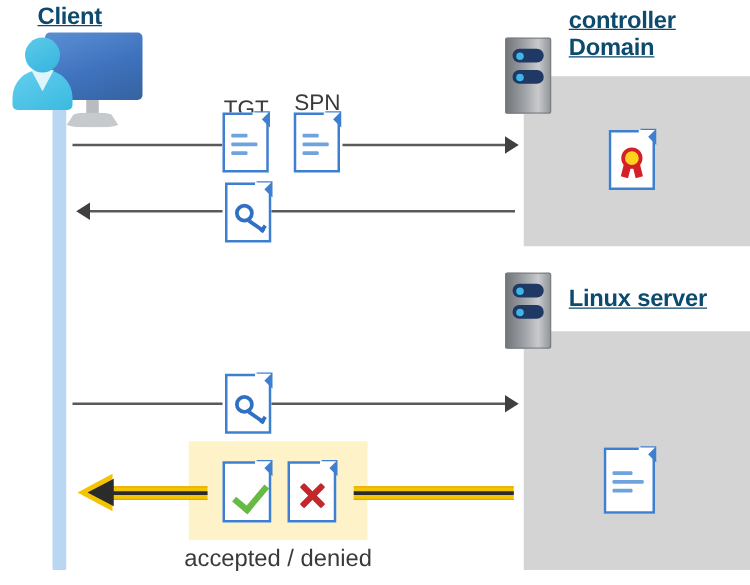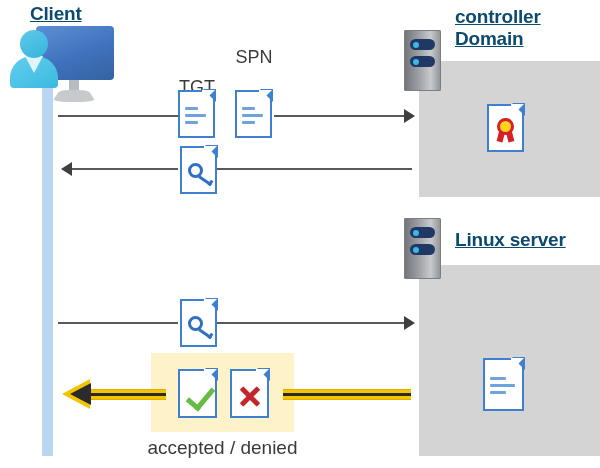--- a/index.html
+++ b/index.html
@@ -207,21 +207,21 @@
     <div class="page"></div>
     <div class="fold"></div>
     <div class="fold-cut"></div>
     <div class="lines">
       <i class="short"></i>
         <i></i>
         <i class="short"></i>
     </div>
   </div>
 
-  <div class="abs doc-tag" style="left:225px;top:47px;width:58px;">SPN</div>
+  <div class="abs doc-tag" style="left:225px;top:72px;width:58px;">SPN</div>
   <div class="doc" style="left:235px;top:90px;width:37px;height:48px;">
     <div class="page"></div>
     <div class="fold"></div>
     <div class="fold-cut"></div>
     <div class="lines">
       <i class="short"></i>
         <i></i>
         <i class="short"></i>
     </div>
   </div>

